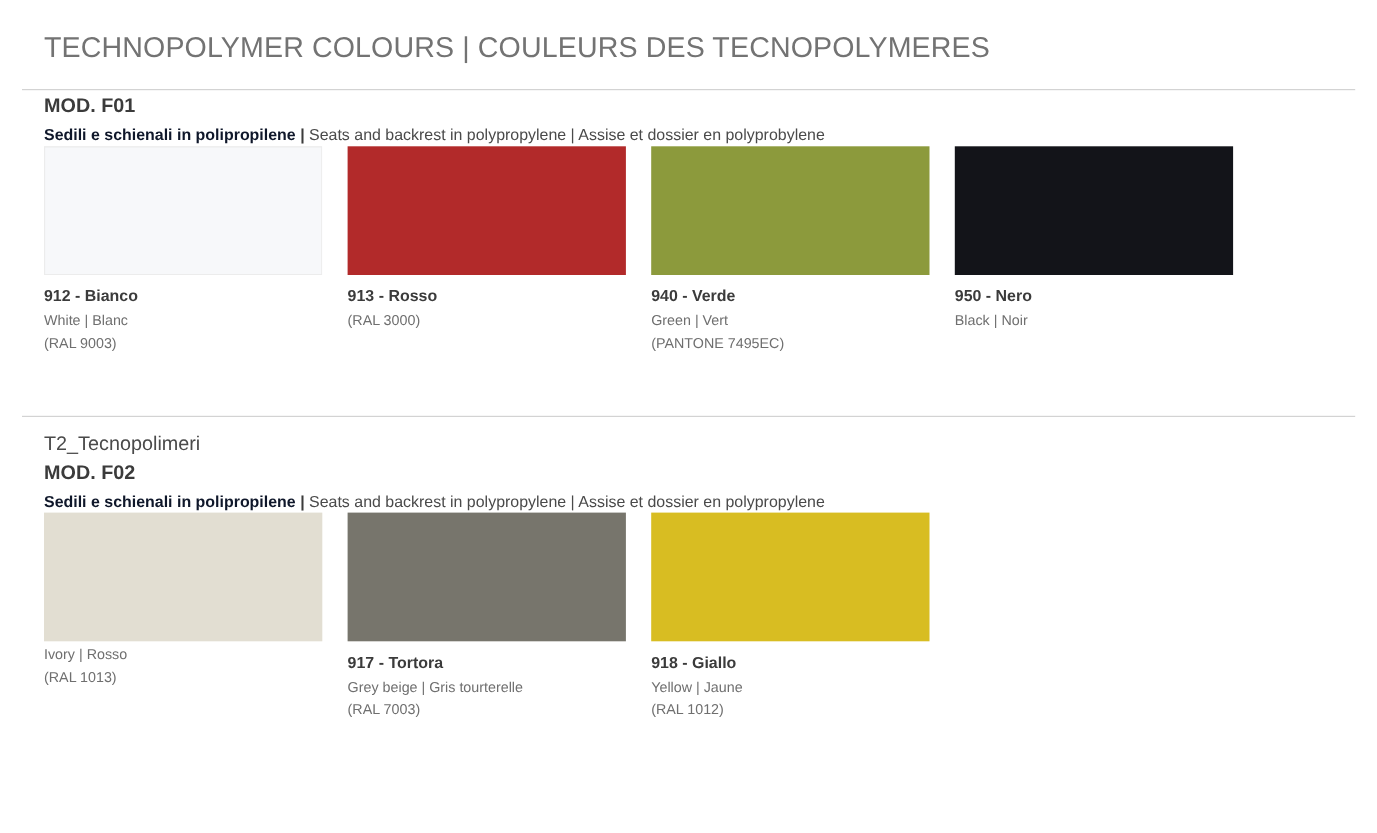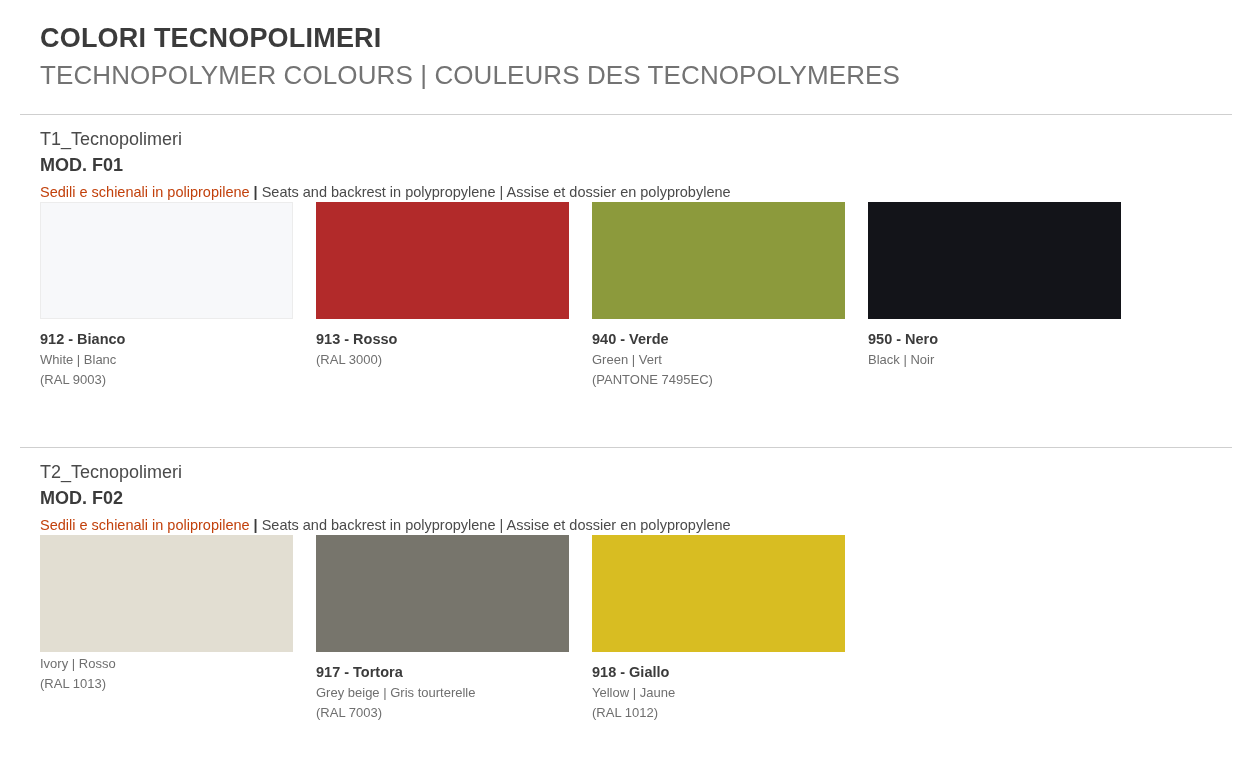--- a/index.html
+++ b/index.html
@@ -70,22 +70,22 @@
     line-height: 1.35;
     margin-top: 2px;
   }
   .sec-desc {
     font-size: 14.5px;
     color: #4a4a4a;
     margin-top: 6px;
     line-height: 1.3;
   }
   .sec-desc .it {
-    font-weight: normal;
-    color: #c2410c;
+    font-weight: bold;
+    color: #0f172a;
   }
   .sec-desc .sep {
     font-weight: bold;
     color: #3b3b3b;
   }
   
   .swatches {
     display: flex;
   }
   .swatch {
@@ -122,28 +122,26 @@
     margin-top: 4px;
     line-height: 1.25;
   }
 </style>
 </head>
 <body>
 
 <div class="page">
 
   <div class="doc-header">
-    <h1 class="doc-title">COLORI TECNOPOLIMERI</h1>
     <div class="doc-subtitle">TECHNOPOLYMER COLOURS | COULEURS DES TECNOPOLYMERES</div>
   </div>
 
   <div class="section">
     <div class="rule"></div>
     <div class="section-body">
-      <div class="sec-code">T1_Tecnopolimeri</div>
       <div class="sec-model">MOD. F01</div>
       <div class="sec-desc">
         <span class="it">Sedili e schienali in polipropilene</span><span class="sep"> | </span><span>Seats and backrest in polypropylene</span><span> | </span><span>Assise et dossier en polyprobylene</span>
       </div>
       <div class="swatches">
 
         <div class="swatch">
           <div class="swatch-chip chip-border" style="background:#f7f8fa"></div>
           <div class="swatch-name">912 - Bianco</div>
           <div class="swatch-trans">White | Blanc</div>

